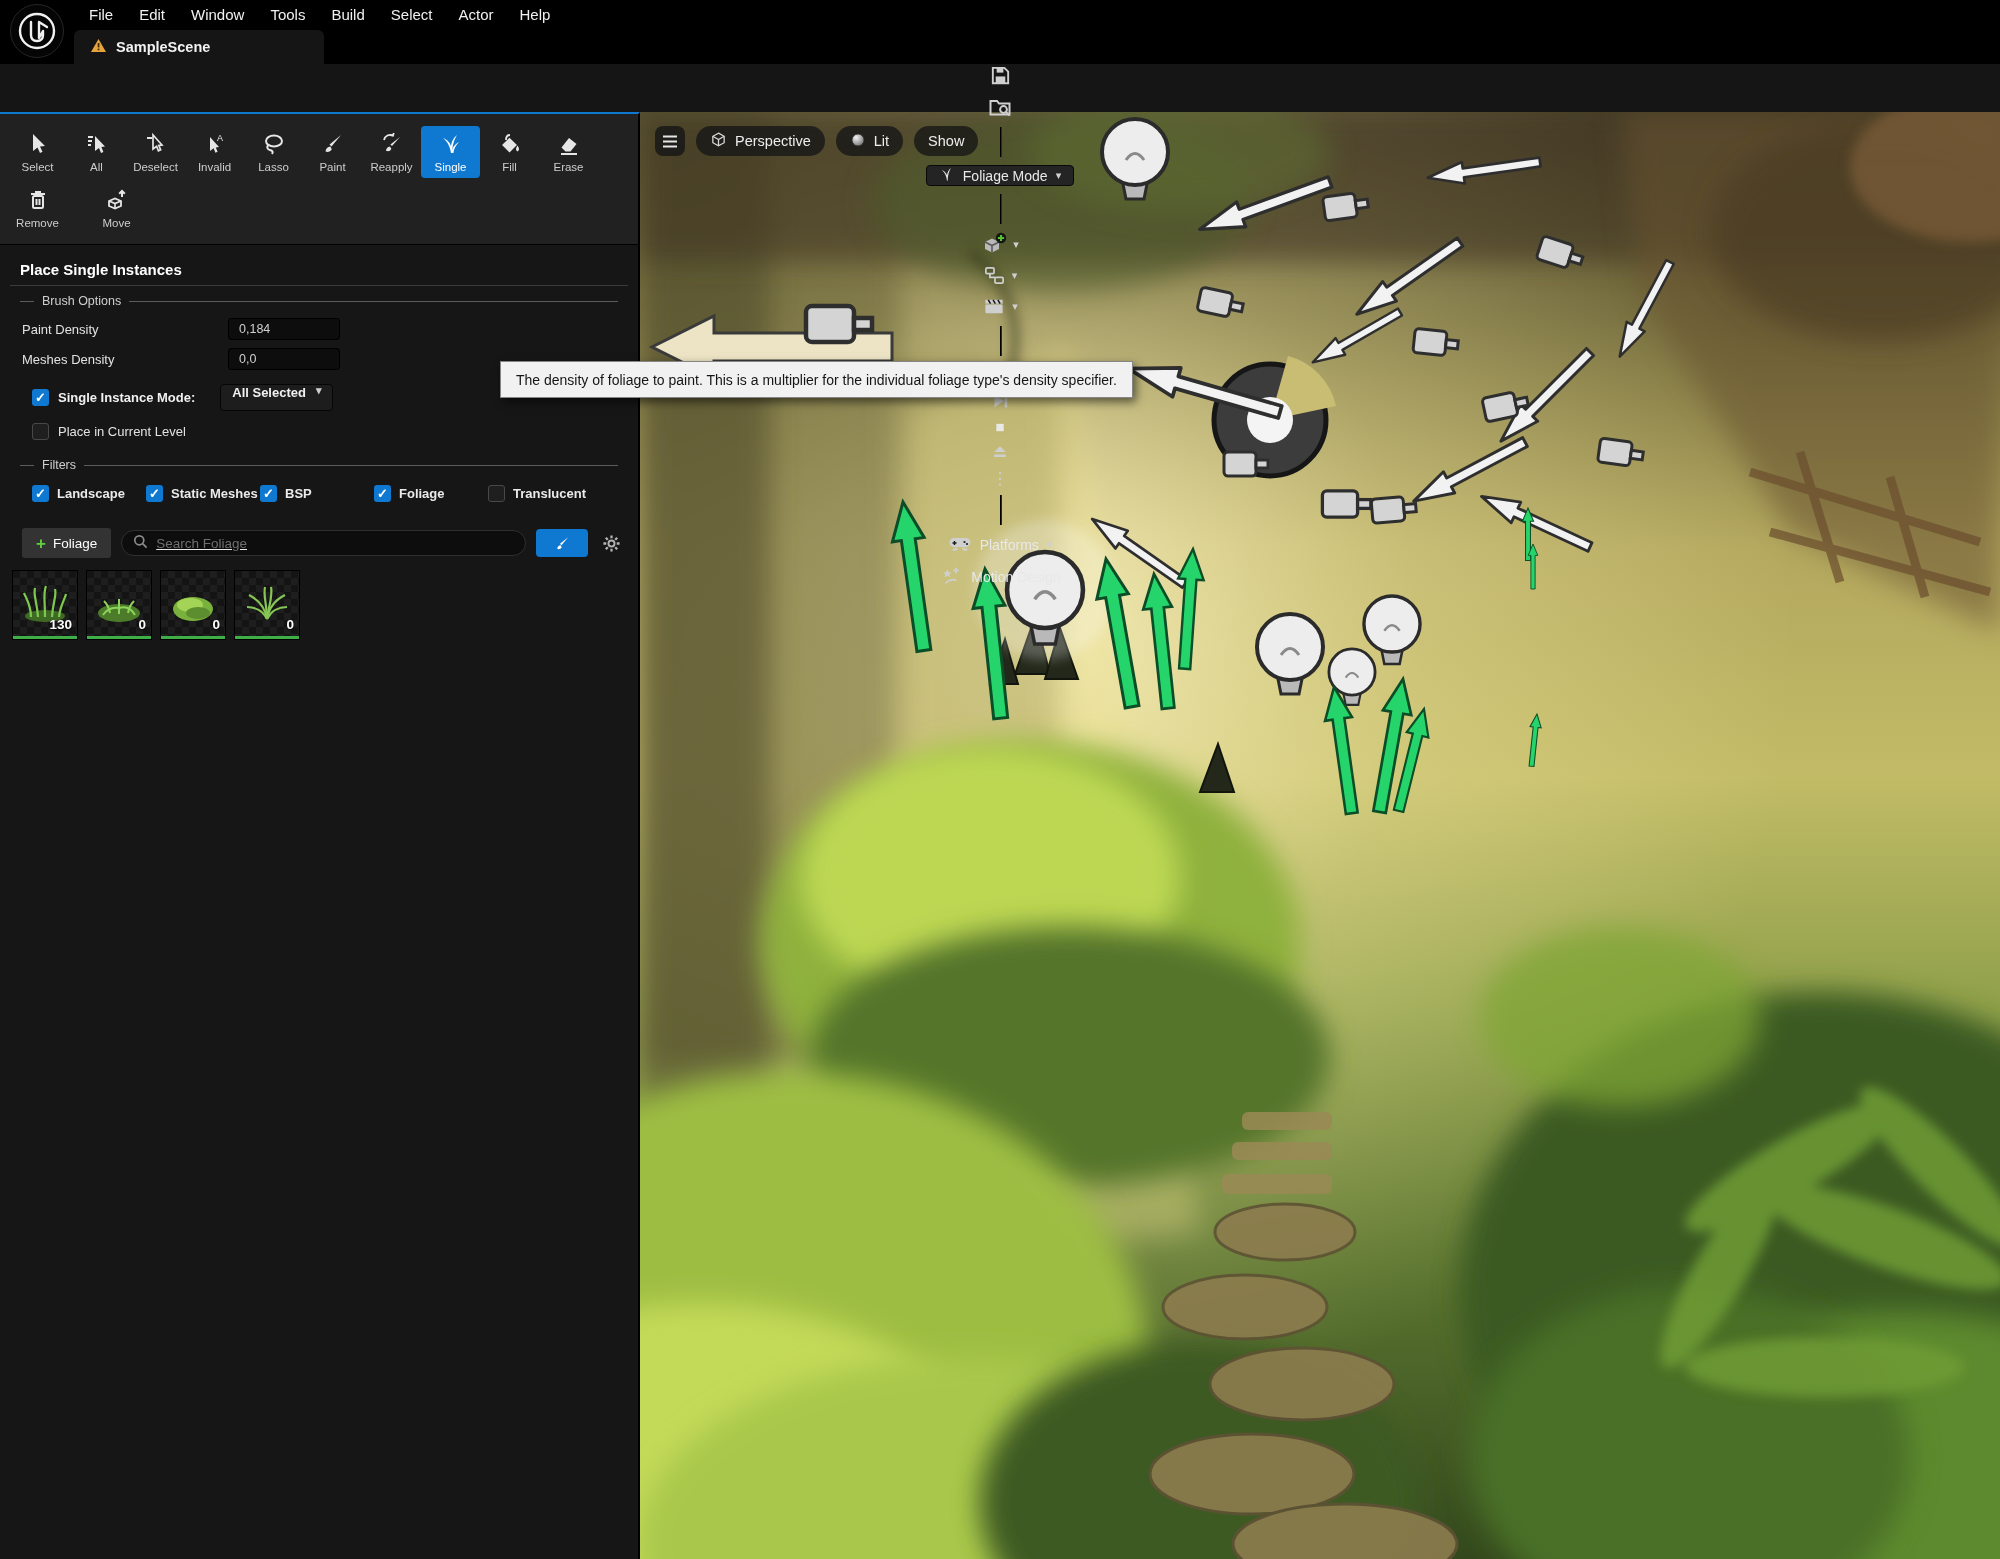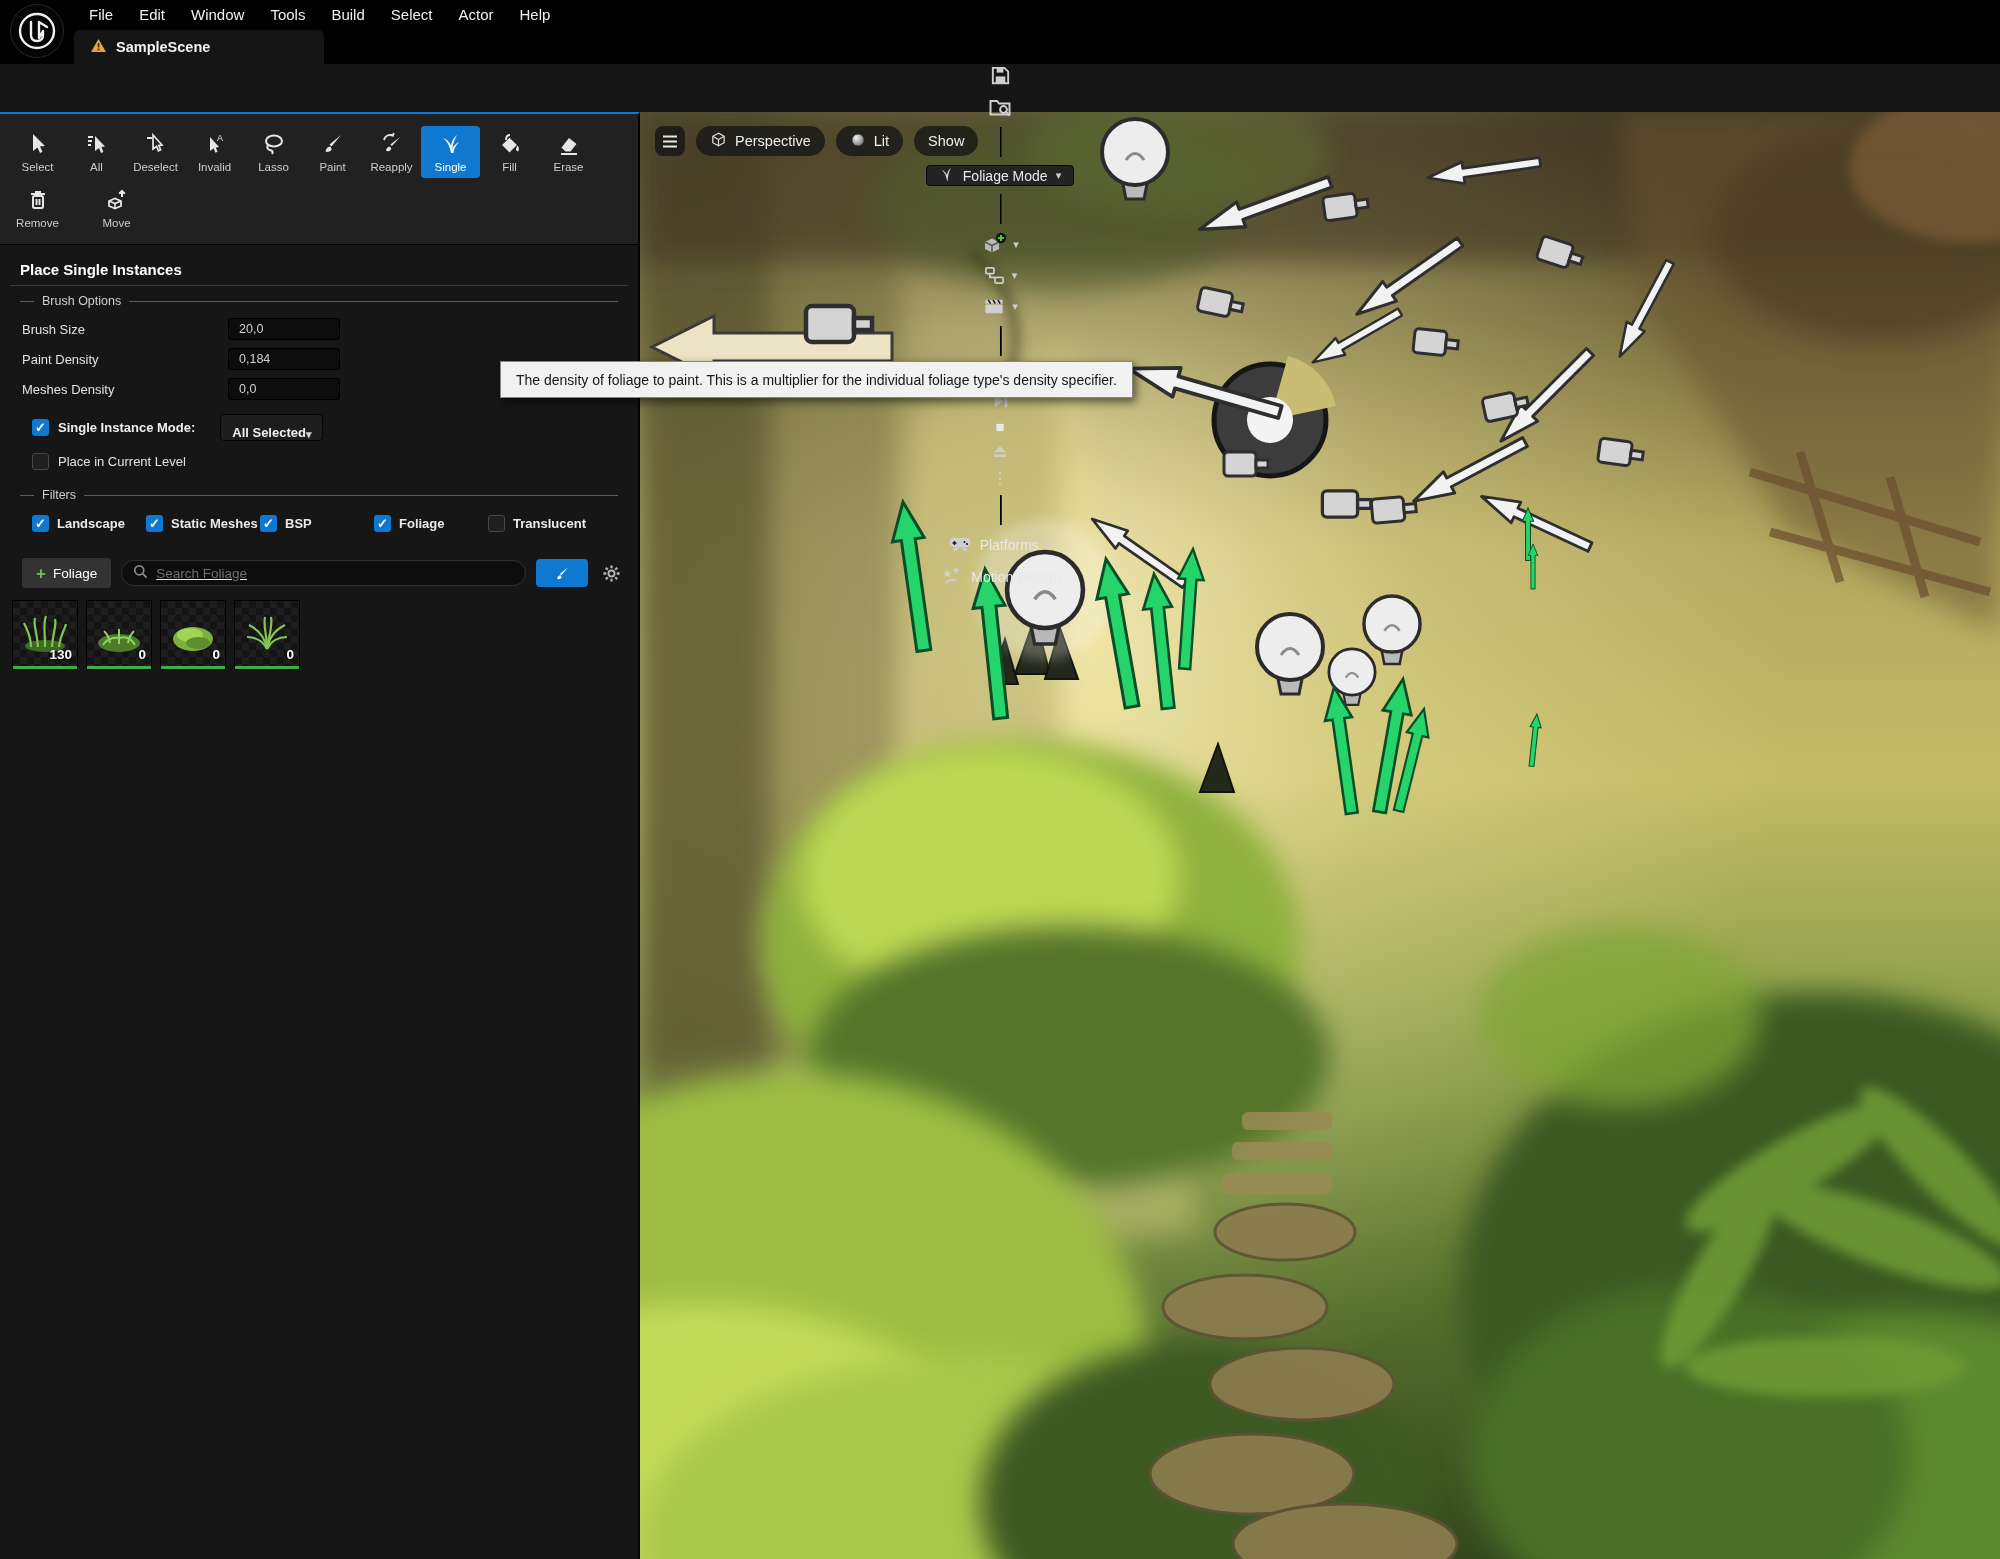--- a/index.html
+++ b/index.html
@@ -67,21 +67,21 @@
 
   .cb { width:17px; height:17px; border-radius:3px; flex:none; display:flex;
         align-items:center; justify-content:center; }
   .cb.checked { background:#0f78d1; }
   .cb.checked::after { content:"\2713"; color:#fff; font-size:13px; font-weight:bold; }
   .cb.unchecked { background:#1f1f1f; border:1px solid #484848; }
 
   .check-row { display:flex; align-items:center; height:34px; padding:0 22px 0 32px; gap:9px; }
   .check-label { font-size:13px; color:#f0f0f0; font-weight:bold; }
   .check-label.normal { font-weight:normal; color:#e2e2e2; }
-  .mini-dropdown { margin-left:16px; display:flex; align-items:flex-end; height:27px;
+  .mini-dropdown { margin-left:16px; display:flex; align-items:flex-start; gap:10px; height:27px;
                    padding:0 11px; background:#1d1d1d; border:1px solid #050505; border-radius:4px;
                    font-size:13px; color:#f0f0f0; font-weight:bold; }
 
   .filters-row { display:flex; align-items:center; padding:0 22px 0 32px; height:30px; }
   .filter-item { width:114px; display:flex; align-items:center; gap:8px; }
   .filter-item .flabel { font-size:13px; color:#eaeaea; font-weight:bold; white-space:nowrap; }
 
   
   .foliage-header { display:flex; align-items:center; gap:10px; margin:20px 14px 0 22px; }
   .add-foliage-btn { display:flex; align-items:center; gap:7px; height:30px; padding:0 14px;
@@ -355,24 +355,20 @@
 
       <div class="panel-heading">Place Single Instances</div>
       <div class="hr"></div>
 
       <div class="section-row">
         <span class="dash"></span>
         <span class="slabel">Brush Options</span>
         <span class="line"></span>
       </div>
 
-      <div class="field-row">
-        <span class="field-label">Brush Size</span>
-        <span class="field-value">20,0</span>
-      </div>
       <div class="field-row">
         <span class="field-label">Paint Density</span>
         <span class="field-value">0,184</span>
       </div>
       <div class="field-row">
         <span class="field-label">Meshes Density</span>
         <span class="field-value">0,0</span>
       </div>
 
       <div class="check-row" style="margin-top:6px;">

